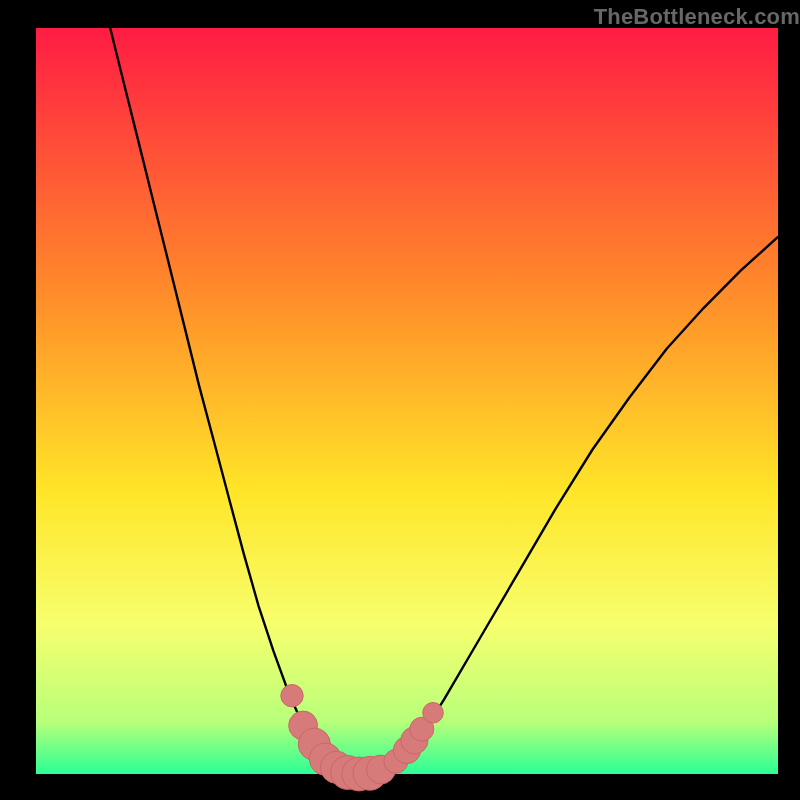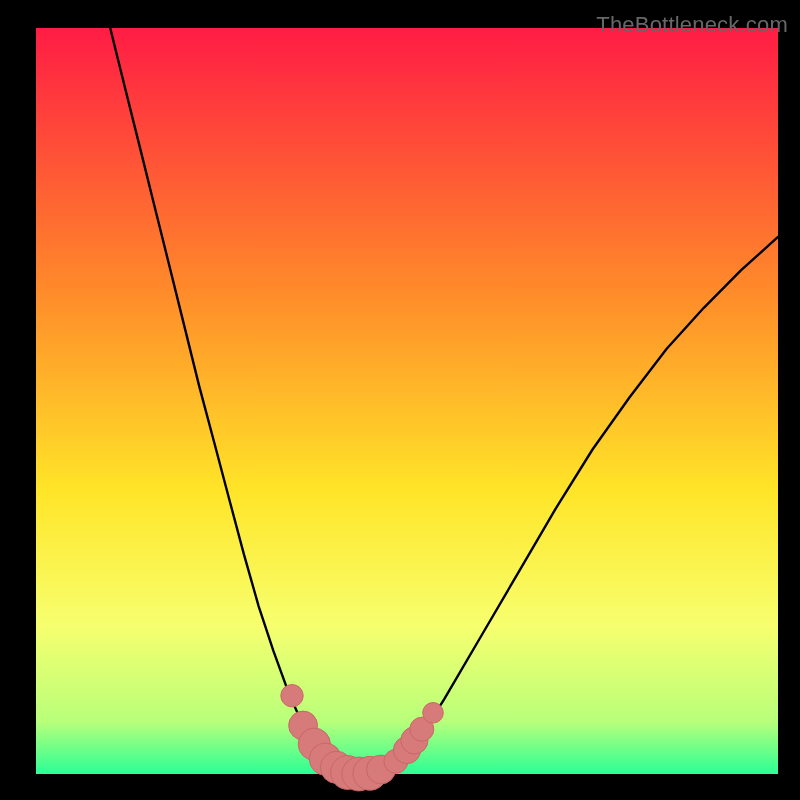--- a/index.html
+++ b/index.html
@@ -12,27 +12,26 @@
     font-family: Arial, Helvetica, sans-serif;
   }
   .stage {
     position: relative;
     width: 800px;
     height: 800px;
   }
   .watermark {
     position: absolute;
     top: 4px;
-    right: 12px;
+    right: 0;
     font-size: 22px;
-    font-weight: 400;
+    font-weight: 700;
     color: #676767;
     letter-spacing: 0.2px;
     z-index: 10;
-    margin-top: 8px;
   }
   svg {
     position: absolute;
     top: 0;
     left: 0;
   }
 </style>
 </head>
 <body>
 

